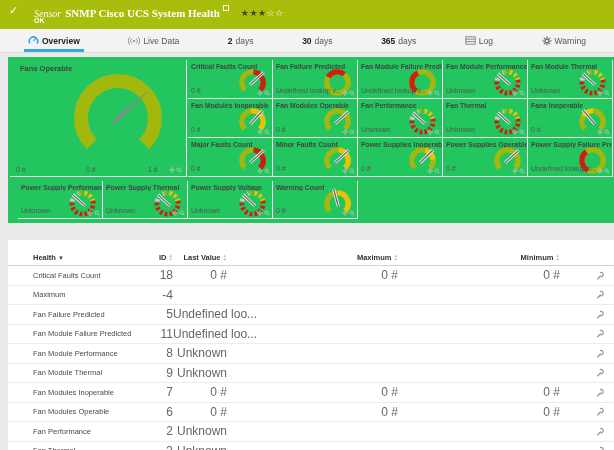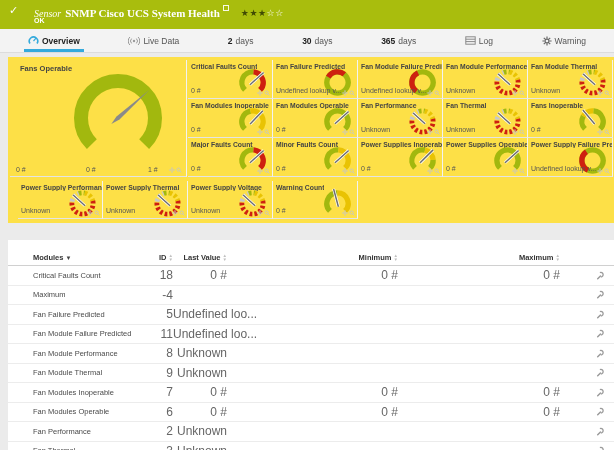--- a/index.html
+++ b/index.html
@@ -23,21 +23,21 @@
           align-items:stretch;padding:0 24px;box-sizing:border-box;}
   .tab{position:relative;display:flex;align-items:center;gap:3px;font-size:8.5px;color:#555;cursor:pointer;padding:0 4px;}
   .tab b{color:#222;}
   .tab.active{font-weight:bold;color:#222;}
   .tab-icon{display:flex;align-items:center;}
   .tab-icon:empty{display:none;}
   .tab-strong:empty{display:none;}
   .active-bar{position:absolute;left:0;right:0;bottom:0;height:3px;background:#35aadc;}
 
   
-  .overview-panel{position:absolute;left:8px;top:57px;width:606px;height:166px;background:#fde047;}
+  .overview-panel{position:absolute;left:8px;top:57px;width:606px;height:166px;background:#22c55e;}
   .main-card{position:absolute;left:2px;top:3px;width:177px;height:117px;box-sizing:border-box;
              border-right:1px solid #f2f2f2;border-bottom:1px solid #e4e4e4;}
   .m-title{position:absolute;left:10px;top:4px;font-size:7.5px;font-weight:bold;color:#444;}
   #main-gauge{position:absolute;left:52px;top:8px;width:112px;height:94px;}
   .m-value{position:absolute;left:6px;bottom:3px;font-size:7px;color:#555;}
   .m-min{position:absolute;left:76px;bottom:3px;font-size:7px;color:#555;}
   .m-max{position:absolute;left:138px;bottom:3px;font-size:7px;color:#555;}
   .gauge-grid{position:absolute;left:180px;top:3px;display:grid;grid-template-columns:repeat(5,85px);grid-auto-rows:39px;}
   .gauge-bottom{position:absolute;left:10px;top:124px;display:grid;grid-template-columns:repeat(4,85px);grid-auto-rows:38px;}
   .gcell{position:relative;box-sizing:border-box;border-bottom:1px solid #e4e4e4;border-right:1px solid #f2f2f2;}
@@ -656,46 +656,46 @@
               <line x1="4.4" y1="4.4" x2="6.3" y2="6.3" stroke="currentColor" stroke-width="1.1"></line>
             </svg>
     </div>
   </div>
       </div>
   </div>
 
   <div class="table-panel">
     <div class="trow thead" id="thead">
         <div class="hcell col0">
-    <span class="hlabel">Modules</span><span class="hsort"><span class="sd">▼</span></span>
+    <span class="hlabel">Health</span><span class="hsort"><span class="sd">▼</span></span>
   </div>
         <div class="hcell col1">
     <span class="hlabel">ID</span><span class="hsort"><span class="sud">
               <span>▲</span>
               <span>▼</span>
             </span></span>
   </div>
         <div class="hcell col2">
     <span class="hlabel">Last Value</span><span class="hsort"><span class="sud">
               <span>▲</span>
               <span>▼</span>
             </span></span>
   </div>
+        <div class="hcell col4">
+    <span class="hlabel">Maximum</span><span class="hsort"><span class="sud">
+              <span>▲</span>
+              <span>▼</span>
+            </span></span>
+  </div>
         <div class="hcell col3">
     <span class="hlabel">Minimum</span><span class="hsort"><span class="sud">
               <span>▲</span>
               <span>▼</span>
             </span></span>
   </div>
-        <div class="hcell col4">
-    <span class="hlabel">Maximum</span><span class="hsort"><span class="sud">
-              <span>▲</span>
-              <span>▼</span>
-            </span></span>
-  </div>
       </div>
     <div id="tbody">
         <div class="trow">
     <div class="c-channel">Critical Faults Count</div>
     <div class="c-id">18</div>
     <div class="c-last">0 #</div>
     <div class="c-min">0 #</div>
     <div class="c-max">0 #</div>
     <div class="c-act">
       <svg class="wrench" viewBox="0 0 9 9">

